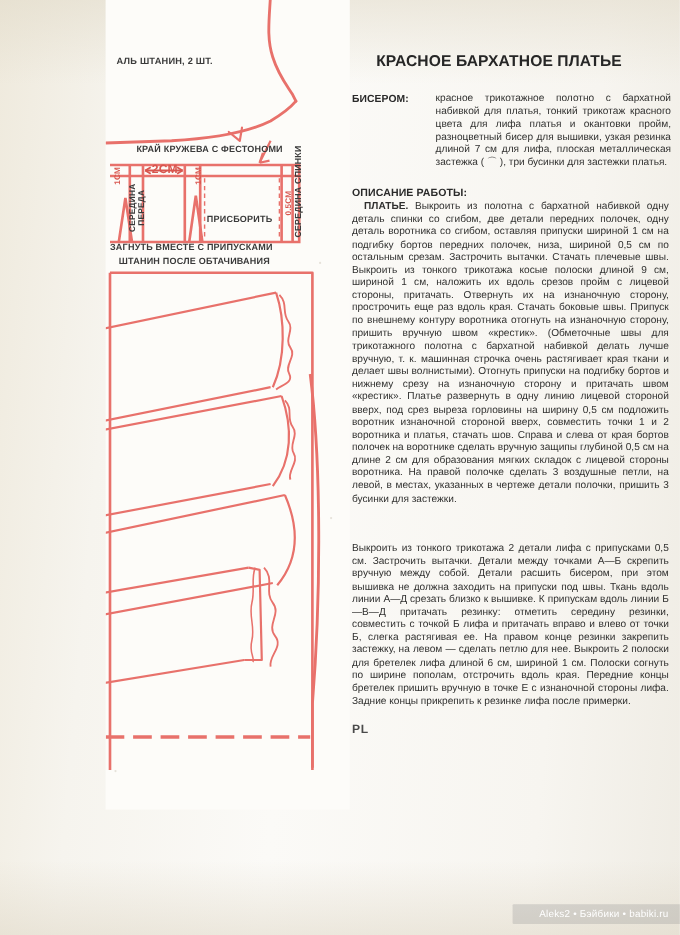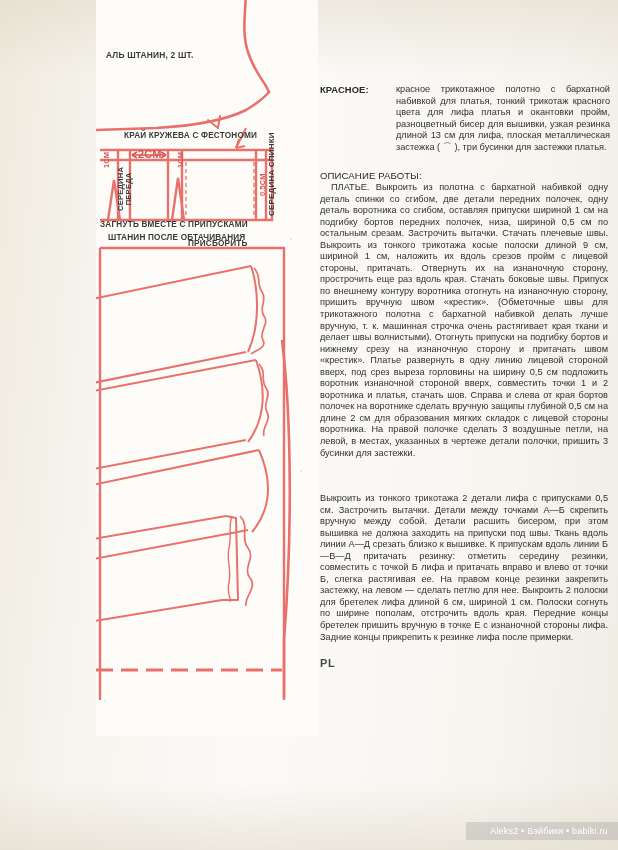--- a/index.html
+++ b/index.html
@@ -46,21 +46,21 @@
   .lbl-2cm       {left:42px;  top:149px; font-size:11px;color:#d8564f;}
   .lbl-1cm-a     {left:7px;   top:168px; font-size:7.4px;color:#d8564f;
                    transform:rotate(-90deg);transform-origin:left top;}
   .lbl-1cm-b     {left:81px;  top:168px; font-size:7.4px;color:#d8564f;
                    transform:rotate(-90deg);transform-origin:left top;}
   .lbl-05cm      {left:163px; top:196px; font-size:7.4px;color:#d8564f;
                    transform:rotate(-90deg);transform-origin:left top;}
   .lbl-mid-front {left:21px;  top:211px; font-size:7.6px;text-align:center;
                    transform:rotate(-90deg);transform-origin:left top;}
   .lbl-mid-front span{display:block;}
-  .lbl-gather    {left:92px;  top:196px; font-size:8.2px;margin-top:44px;}
+  .lbl-gather    {left:92px;  top:196px; font-size:8.2px;}
   .lbl-fold1     {left:4px;   top:221px; font-size:8.2px;}
   .lbl-fold2     {left:12px;  top:234px; font-size:8.2px;}
   .lbl-mid-back  {left:172px; top:216px; font-size:8px;
                    transform:rotate(-90deg);transform-origin:left top;}
 
   
   .article{
     position:absolute;left:320px;top:0;width:290px;height:850px;
   }
   .art-title{
@@ -73,35 +73,35 @@
     position:absolute;left:0;top:0;width:72px;
     font-size:9.4px;font-weight:bold;color:#2a2a2a;letter-spacing:.1px;
   }
   .mat-text{
     position:absolute;left:76px;top:0;width:214px;
     font-size:9.2px;line-height:11.6px;text-align:justify;
     color:#30302f;
   }
   .sec-head{
     position:absolute;left:0;width:290px;
-    font-size:9.6px;font-weight:normal;color:#2a2a2a;letter-spacing:.1px;
+    font-size:9.6px;font-weight:bold;color:#2a2a2a;letter-spacing:.1px;
   }
   .h-opis{top:170px;}
   .h-lif {top:481px;font-weight:bold;}
   .body-text{
     position:absolute;left:0;width:288px;
     font-size:9.2px;line-height:11.55px;text-align:justify;color:#30302f;
   }
   .t-dress{top:182px;}
   .t-bodice{top:493px;}
   .mark-pl{
     position:absolute;left:0;top:657px;
     font-size:11px;font-weight:bold;color:#4a4a4a;letter-spacing:.6px;
   }
-  b.lead{font-weight:normal;}
+  b.lead{font-weight:bold;}
   .indent{display:inline-block;width:11px;}
 
   
   .watermark{
     position:absolute;left:466px;top:822px;
     width:142px;height:18px;
     background:rgba(150,150,150,.30);
     border-radius:1px;
     display:flex;align-items:center;justify-content:center;
     font-size:9px;color:#ffffff;letter-spacing:.2px;
@@ -222,24 +222,25 @@
     <span>ПЕРЕДА</span>
   </div>
   <div class="dlabel lbl-gather">ПРИСБОРИТЬ</div>
   <div class="dlabel lbl-fold1">ЗАГНУТЬ ВМЕСТЕ С ПРИПУСКАМИ</div>
   <div class="dlabel lbl-fold2">ШТАНИН ПОСЛЕ ОБТАЧИВАНИЯ</div>
   <div class="dlabel lbl-mid-back">СЕРЕДИНА СПИНКИ</div>
 </div>
 
 <div class="article">
 
+  <div class="art-title">КРАСНОЕ БАРХАТНОЕ ПЛАТЬЕ</div>
 
   <div class="mat-row">
-    <div class="mat-label">КРАСНОЕ:</div>
-    <div class="mat-text">красное трикотажное полотно с бархатной набивкой для платья, тонкий трикотаж красного цвета для лифа платья и окантовки пройм, разноцветный бисер для вышивки, узкая резинка длиной 13 см для лифа, плоская металлическая застежка ( ⌒ ), три бусинки для застежки платья.</div>
+    <div class="mat-label">БИСЕРОМ:</div>
+    <div class="mat-text">красное трикотажное полотно с бархатной набивкой для платья, тонкий трикотаж красного цвета для лифа платья и окантовки пройм, разноцветный бисер для вышивки, узкая резинка длиной 7 см для лифа, плоская металлическая застежка ( ⌒ ), три бусинки для застежки платья.</div>
   </div>
 
   <div class="sec-head h-opis">ОПИСАНИЕ РАБОТЫ:</div>
 
   <div class="body-text t-dress">
     <span class="indent"></span><b class="lead">ПЛАТЬЕ.</b>
     <span>Выкроить из полотна с бархатной набивкой одну деталь спинки со сгибом, две детали передних полочек, одну деталь воротника со сгибом, оставляя припуски шириной 1 см на подгибку бортов передних полочек, низа, шириной 0,5 см по остальным срезам. Застрочить вытачки. Стачать плечевые швы. Выкроить из тонкого трикотажа косые полоски длиной 9 см, шириной 1 см, наложить их вдоль срезов пройм с лицевой стороны, притачать. Отвернуть их на изнаночную сторону, прострочить еще раз вдоль края. Стачать боковые швы. Припуск по внешнему контуру воротника отогнуть на изнаночную сторону, пришить вручную швом «крестик». (Обметочные швы для трикотажного полотна с бархатной набивкой делать лучше вручную, т. к. машинная строчка очень растягивает края ткани и делает швы волнистыми). Отогнуть припуски на подгибку бортов и нижнему срезу на изнаночную сторону и притачать швом «крестик». Платье развернуть в одну линию лицевой стороной вверх, под срез выреза горловины на ширину 0,5 см подложить воротник изнаночной стороной вверх, совместить точки 1 и 2 воротника и платья, стачать шов. Справа и слева от края бортов полочек на воротнике сделать вручную защипы глубиной 0,5 см на длине 2 см для образования мягких складок с лицевой стороны воротника. На правой полочке сделать 3 воздушные петли, на левой, в местах, указанных в чертеже детали полочки, пришить 3 бусинки для застежки.</span>
   </div>
 
 

